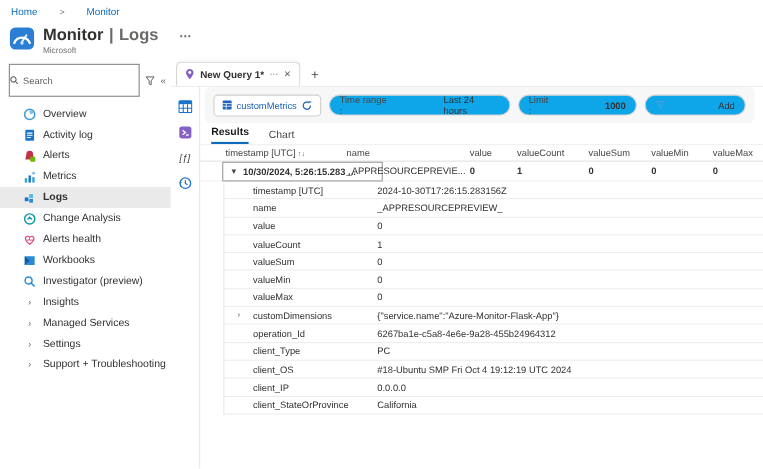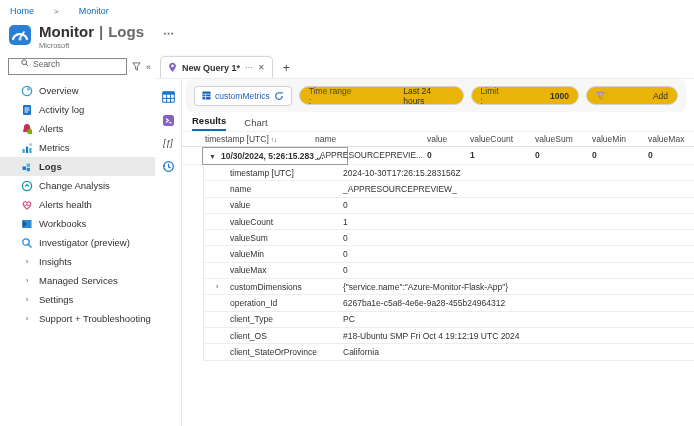--- a/index.html
+++ b/index.html
@@ -14,21 +14,21 @@
   .titleblock { position:absolute; left:8px; top:23px; display:flex; }
   .logo { width:24px; height:24px; margin-right:7px; }
   .titletext .line1 { font-size:15px; font-weight:bold; display:flex; gap:5px; align-items:baseline; }
   .titletext .line1 .page { color:#6b6967; font-weight:bold; }
   .titletext .org { font-size:7.5px; color:#737170; margin-top:1px; }
   .title-more { font-size:11px; color:#605e5c; margin-left:14px; margin-top:2px; cursor:pointer; letter-spacing:1px;}
 
   
   .sidebar { position:absolute; left:0; top:55px; width:155px; bottom:0; background:#fff; }
   .searchrow { display:flex; align-items:center; margin:3px 4px 6px 8px; gap:5px; }
-  .searchbox { flex:1; height:17px; border:1px solid #8a8886; background:#fff; display:flex; align-items:flex-start; padding:0 12px; gap:4px; }
+  .searchbox { flex:1; height:30px; border:1px solid #8a8886; background:#fff; display:flex; align-items:center; padding:0 0; gap:4px; }
   .searchbox .ph { font-size:8.5px; color:#605e5c; }
   .side-mini { font-size:9px; color:#605e5c; cursor:pointer; }
   .navlist { margin-top:4px; }
   .navitem { height:19px; display:flex; align-items:center; padding-left:21px; gap:6px; font-size:9.5px; cursor:pointer; }
   .navitem.active { background:#eaeaea; font-weight:bold; }
   .navitem .chev { color:#605e5c; font-size:8px; width:12px; text-align:center; }
   .icon12 { width:12px; height:12px; flex:0 0 12px; }
 
   
   .main { position:absolute; left:155px; top:55px; right:0; bottom:0; }
@@ -41,21 +41,21 @@
 
   .workarea { display:flex; height:347px; }
   .rail { width:27px; border-right:1px solid #e8e8e8; padding-top:10px; display:flex; flex-direction:column; align-items:center; gap:7px; }
   .railbtn { width:16px; height:16px; display:flex; align-items:center; justify-content:center; cursor:pointer; }
   .fxtext { font-size:8.5px; color:#3b3a39; font-style:italic; }
 
   .content { flex:1; position:relative; }
   .queryband { height:33px; margin:0 8px 0 4px; background:#f7f7f7; border-radius:6px; display:flex; align-items:center; gap:7px; padding:0 8px; }
   .tschip { height:20px; background:#fff; border:1px solid #cfcfcf; border-radius:4px; display:flex; align-items:center; gap:4px; padding:0 7px; cursor:pointer; }
   .tschip .tname { font-size:8.5px; font-weight:normal; color:#1c62b9; }
-  .pill { height:19px; background:#eab308; border:1px solid #d1d1d1; border-radius:10px; display:flex; align-items:center; gap:3px; padding:0 9px; font-size:8.5px; cursor:pointer; }
+  .pill { height:19px; background:#0ea5e9; border:1px solid #d1d1d1; border-radius:10px; display:flex; align-items:center; gap:3px; padding:0 9px; font-size:8.5px; cursor:pointer; }
   .pill .plabel { color:#484644; }
   .pill .pvalue { color:#323130;margin-left:45px; }
   .pill .pvalue.b { font-weight:bold; }
 
   .resulttabs { height:19px; display:flex; align-items:flex-end; gap:18px; padding-left:10px; }
   .rtab { font-size:9.5px; color:#484644; padding-bottom:3px; cursor:pointer; }
   .rtab.active { font-weight:bold; color:#1b1a19; border-bottom:2px solid #0f6cbd; }
 
   .gridheader { position:relative; height:16px; border-top:1px solid #f0f0f0; border-bottom:1px solid #e1e1e1; font-size:8.5px; color:#484644; }
   .gh { position:absolute; top:2px; white-space:nowrap; cursor:pointer; }
@@ -352,20 +352,24 @@
         </div>
         <div class="drow">
           <span class="dkey">client_Type</span>
           <span class="dval">PC</span>
         </div>
         <div class="drow">
           <span class="dkey">client_OS</span>
           <span class="dval">#18-Ubuntu SMP Fri Oct 4 19:12:19 UTC 2024</span>
         </div>
         <div class="drow">
+          <span class="dkey">client_IP</span>
+          <span class="dval">0.0.0.0</span>
+        </div>
+        <div class="drow">
           <span class="dkey">client_StateOrProvince</span>
           <span class="dval">California</span>
         </div>
       </div>
 
     </div>
   </div>
 </div>
 
 </body></html>

